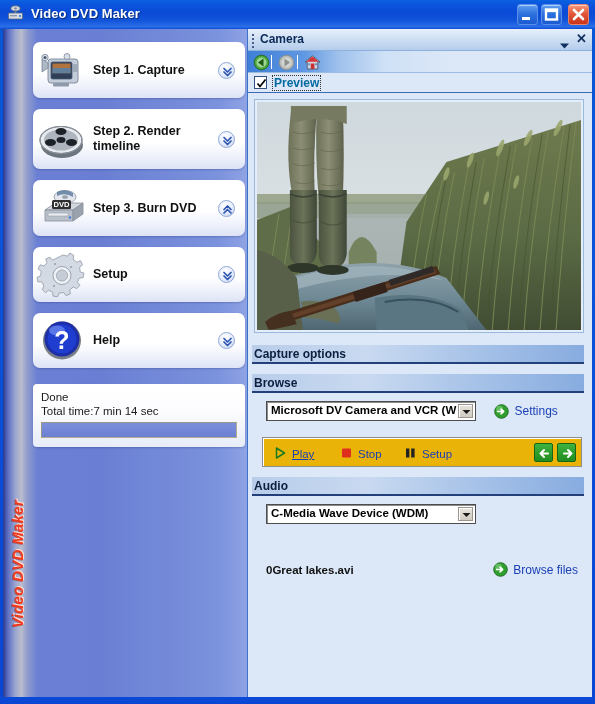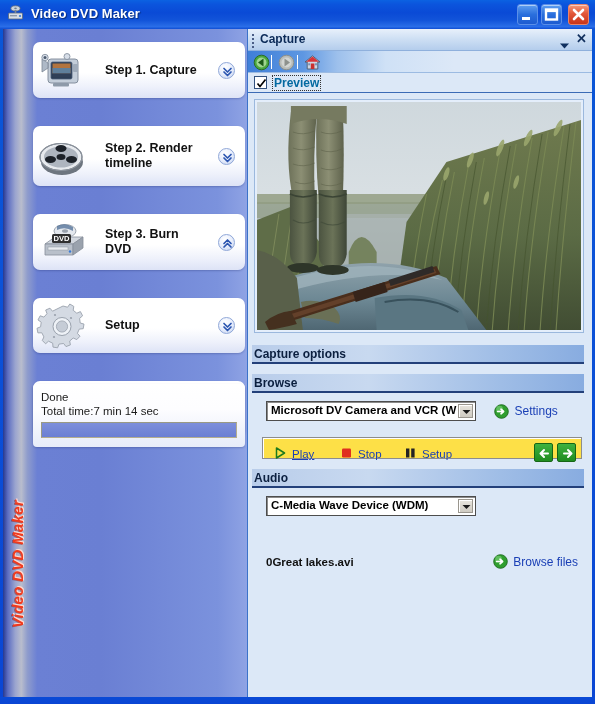--- a/index.html
+++ b/index.html
@@ -67,24 +67,24 @@
     text-shadow: 1px 1px 0 #ffd9d0, -0.5px -0.5px 0 rgba(120,0,0,.4);
     letter-spacing: .3px;
   }
 
   #steps { position: absolute; left: 30px; top: 13px; width: 212px; }
   .step {
     position: relative;
     width: 212px;
     background: linear-gradient(180deg,#ffffff 0%,#ffffff 55%,#eef1fb 80%,#dde3f6 100%);
     border-radius: 7px;
-    margin-bottom: 28px;
+    margin-bottom: 11px;
     box-shadow: 0 1px 2px rgba(20,30,90,.25);
     cursor: pointer;
-    display: flex; align-items: center; gap: 12px;
+    display: flex; align-items: center;
   }
   .step-icon { width: 58px; min-width:58px; height: 56px; position: relative; margin-left: 2px;}
   .step-label {
     flex: 1 1 auto;
     font-size: 12.5px; font-weight: bold; color: #111; line-height: 15px;
     padding-right: 4px;
   }
   .chev {
     width: 17px; height: 17px; min-width:17px; margin-right: 10px;
     border-radius: 50%;
@@ -219,22 +219,22 @@
     box-shadow: inset 1px 1px 0 #ffffff;
   }
   .combo .arrow svg { position: absolute; left: 3px; top: 4px; }
 
   .greenlink { display: inline-flex; align-items: center; gap: 5px; cursor: pointer; vertical-align: middle;}
   .greenlink .gc { width: 15px; height: 15px; position: relative; }
   .greenlink .lbl { font-size: 12px; color: #1a3fb5; }
 
   #player-box {
     margin: 10px 10px 0 14px;
-    height: 22px; position: relative;
-    background: #fde047;
+    height: 30px; position: relative;
+    background: #eab308;
     border: 1px solid #8d8d8d;
     box-shadow: inset 1px 1px 0 #ffffff;
   }
   .pl-ctrl { position: absolute; top: 7px; display: flex; align-items: center; gap: 6px; }
   .pl-ctrl .lbl { font-size: 11.5px; color: #1a3fb5; cursor: pointer; }
   .pl-ctrl .lbl.active { text-decoration: underline; }
   .navsq {
     position: absolute; top: 5px; width: 19px; height: 19px;
     background: linear-gradient(180deg,#3fb23f 0%,#1f8c1f 100%);
     border: 1px solid #166616; border-radius: 2px; cursor: pointer;
@@ -418,21 +418,21 @@
 
   <div id="right-panel">
 
     <div id="camera-bar">
       <span id="grip">
           <i></i>
           <i></i>
           <i></i>
           <i></i>
         </span>
-      <span id="camera-title">Capture</span>
+      <span id="camera-title">Camera</span>
       <span id="cam-drop">
         <svg width="11" height="8" viewBox="0 0 11 8">
             <path d="M1 1.5 L5.5 6.5 L10 1.5 Z" fill="#11305f"></path>
           </svg>
       </span>
       <span id="cam-close">✕</span>
     </div>
 
     <div id="nav-toolbar">
       <span class="tb-icon" id="tb-back">

